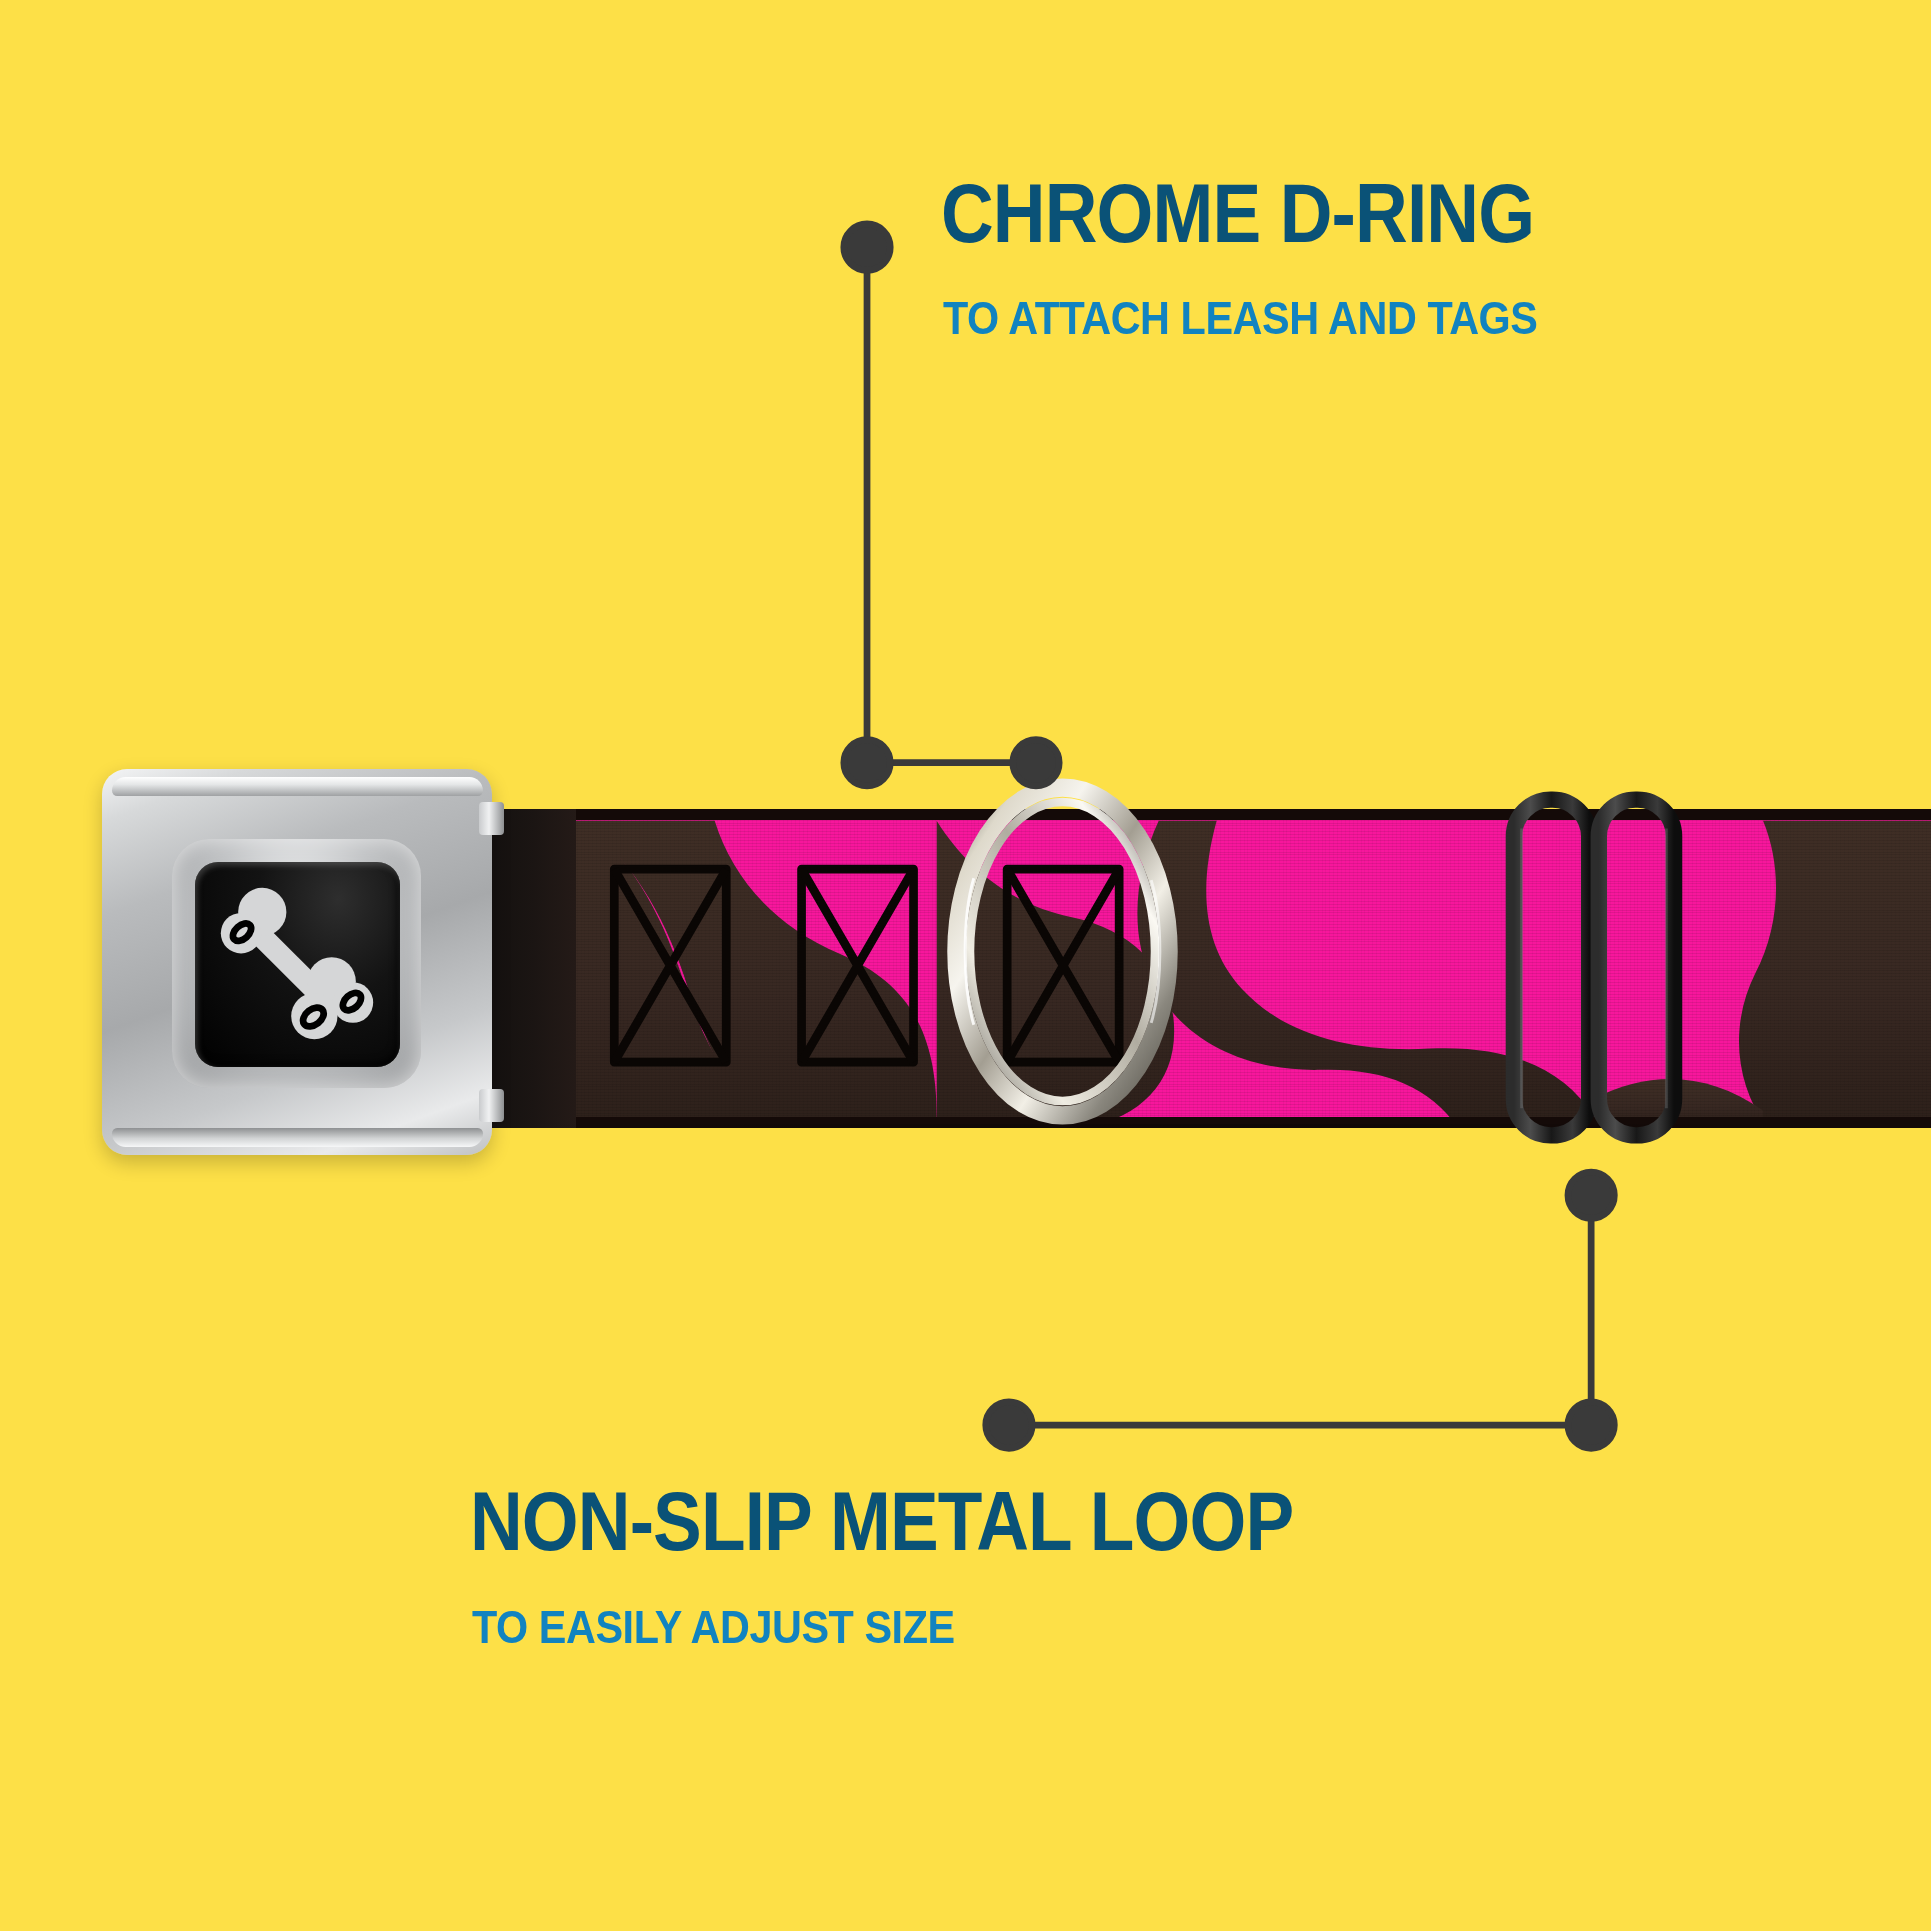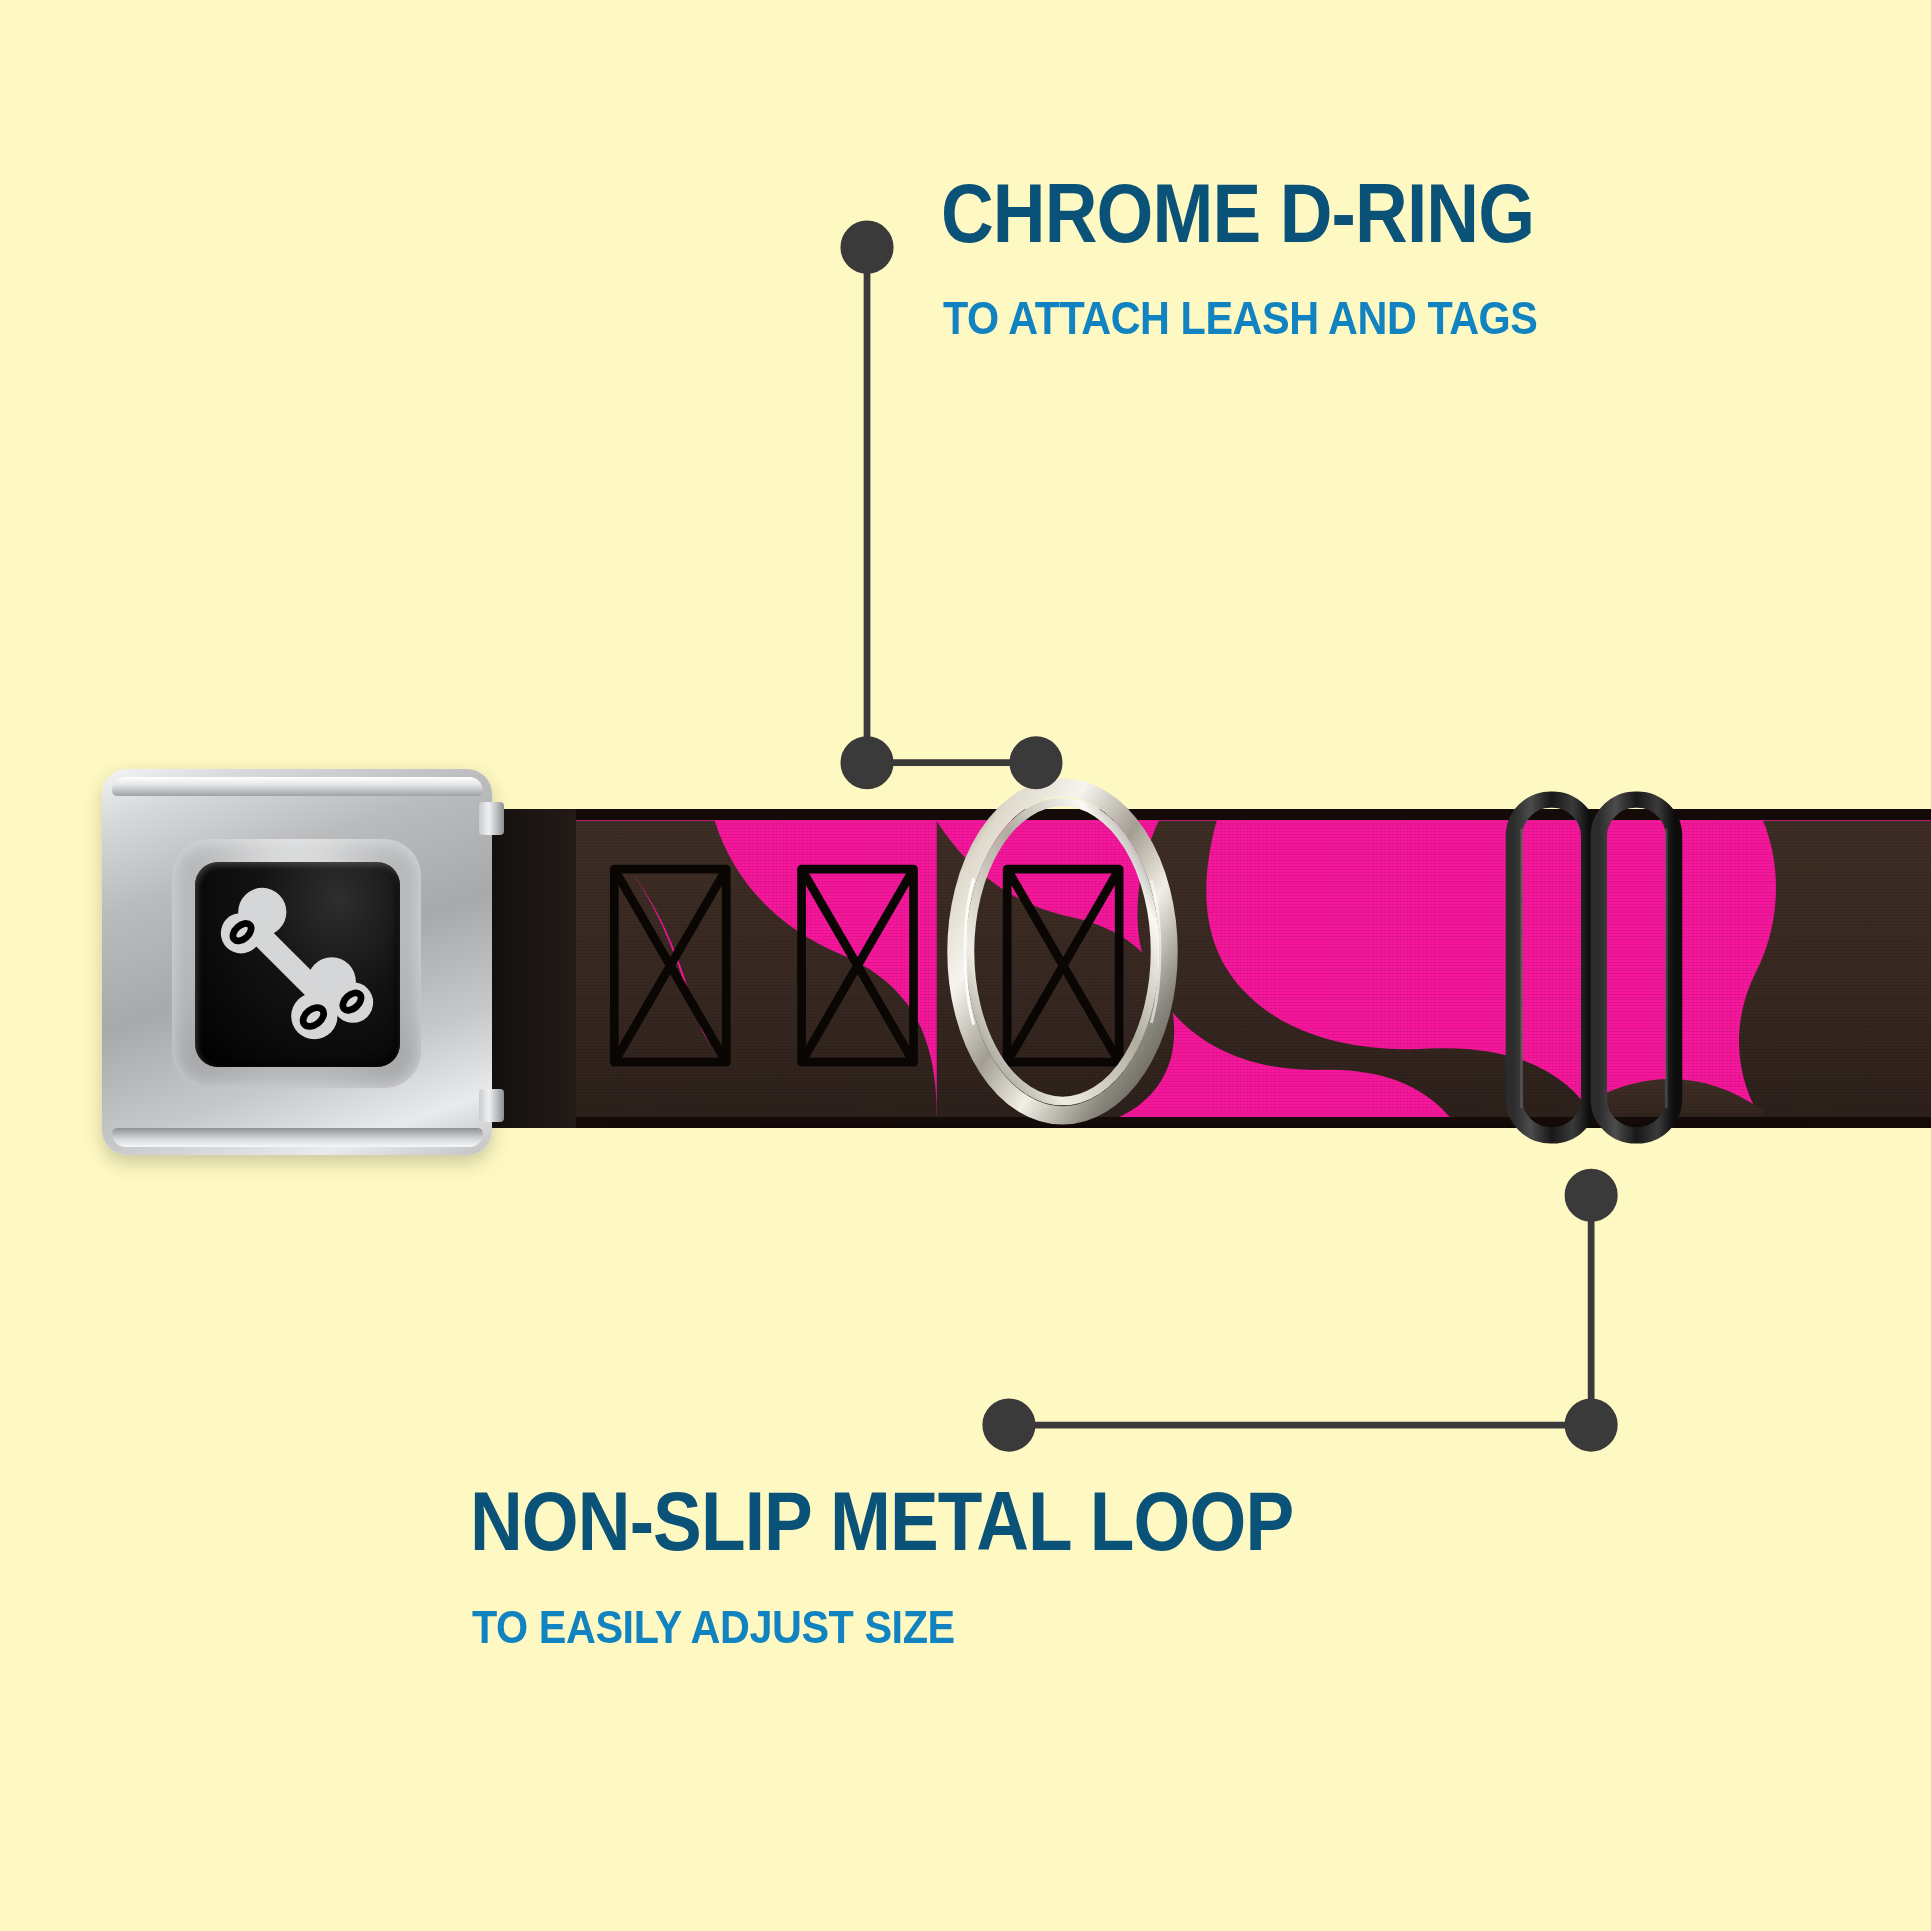--- a/index.html
+++ b/index.html
@@ -5,21 +5,21 @@
   html, body {
     margin: 0; padding: 0;
     width: 1931px; height: 1931px;
     background: #ffffff;
     font-family: "Liberation Sans", sans-serif;
     overflow: hidden;
   }
   #stage {
     position: relative;
     width: 1931px; height: 1931px;
-    background: #fef9c3;
+    background: #fde047;
     text-align: center;
   }
 
   
   .callout-title {
     position: absolute;
     font-family: "Liberation Sans", sans-serif;
     font-weight: bold;
     letter-spacing: -1px;
     line-height: 1;

